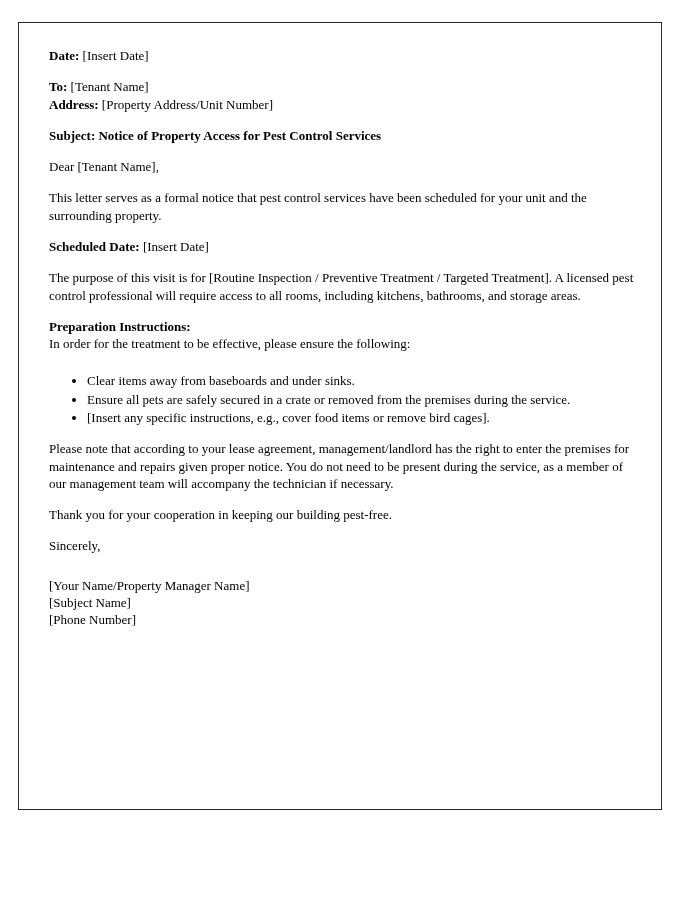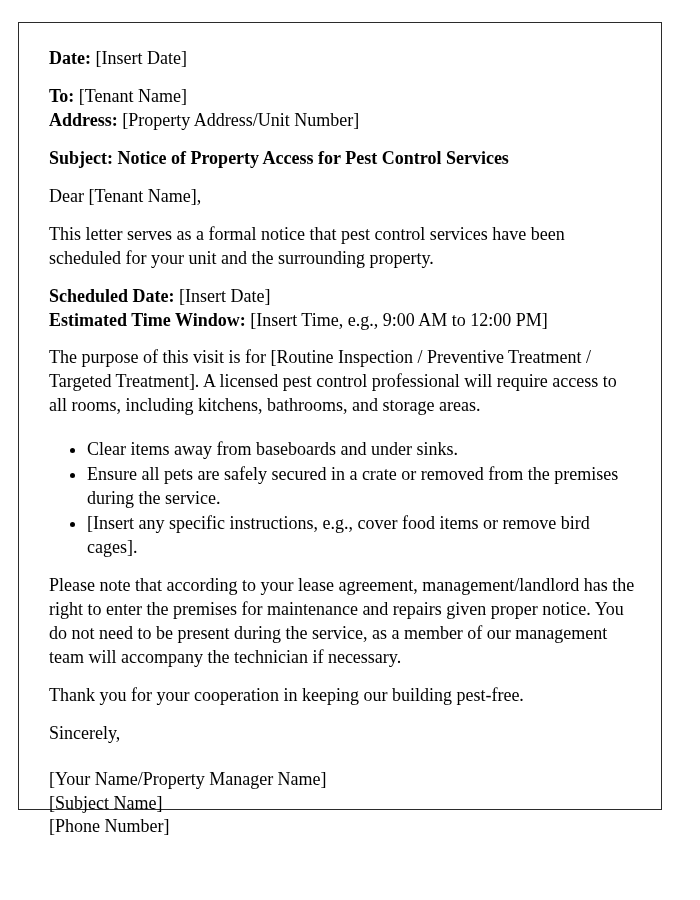--- a/index.html
+++ b/index.html
@@ -22,21 +22,21 @@
     height: 788px;
     border: 1px solid #2b2b2b;
     background: #ffffff;
     box-sizing: border-box;
   }
   .page-inner {
     position: absolute;
     left: 30px;
     top: 24px;
     right: 22px;
-    font-size: 18px;
+    font-size: 13px;
     line-height: 1.33;
   }
   .block {
     margin-bottom: 14px;
   }
   .tight {
     margin-bottom: 0;
   }
   .line {
     margin: 0;
@@ -91,28 +91,28 @@
       <span>Dear [Tenant Name],</span>
     </div>
 
     <p class="para">This letter serves as a formal notice that pest control services have been scheduled for your unit and the surrounding property.</p>
 
     <div class="block">
       <p class="line">
         <span class="b">Scheduled Date:</span>
         <span>[Insert Date]</span>
       </p>
-      <p class="line">
-        <span class="b">Estimated Time Window:</span>
-        <span>[Insert Time, e.g., 9:00 AM to 12:00 PM]</span>
-      </p>
     </div>
 
     <p class="para">The purpose of this visit is for [Routine Inspection / Preventive Treatment / Targeted Treatment]. A licensed pest control professional will require access to all rooms, including kitchens, bathrooms, and storage areas.</p>
 
+    <div class="tight">
+      <p class="line b">Preparation Instructions:</p>
+      <p class="line">In order for the treatment to be effective, please ensure the following:</p>
+    </div>
 
     <ul class="prep">
       <li>Clear items away from baseboards and under sinks.</li>
       <li>Ensure all pets are safely secured in a crate or removed from the premises during the service.</li>
       <li>[Insert any specific instructions, e.g., cover food items or remove bird cages].</li>
     </ul>
 
     <p class="para">Please note that according to your lease agreement, management/landlord has the right to enter the premises for maintenance and repairs given proper notice. You do not need to be present during the service, as a member of our management team will accompany the technician if necessary.</p>
 
 

